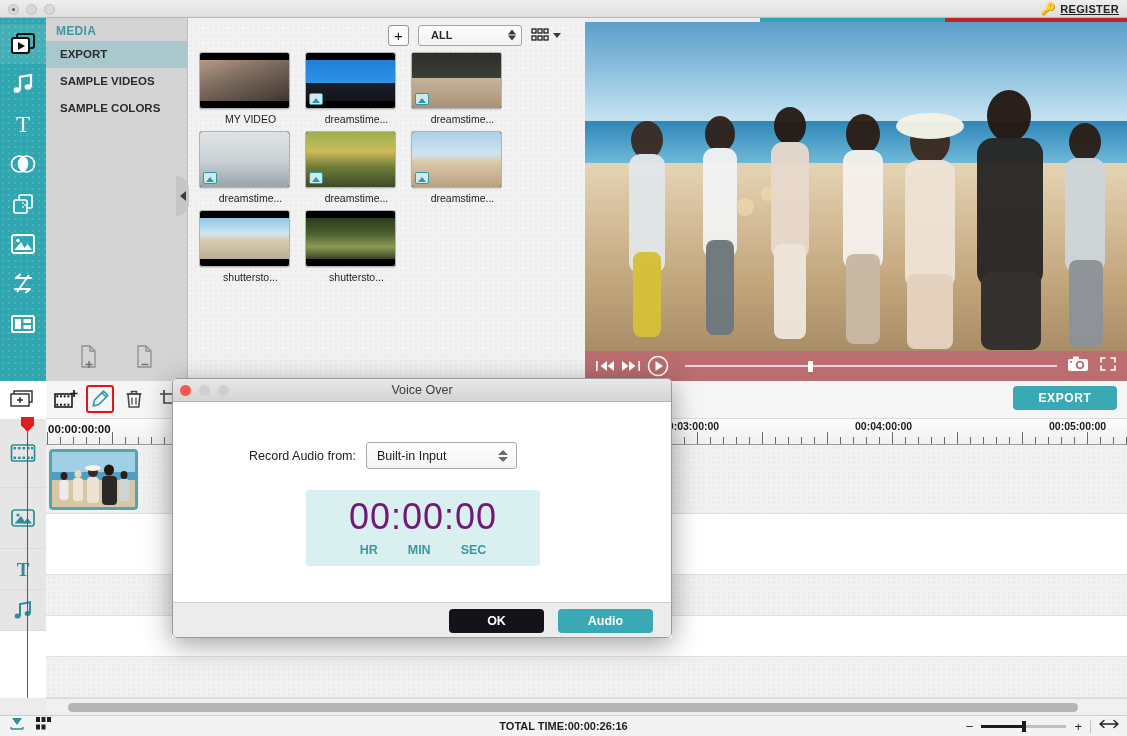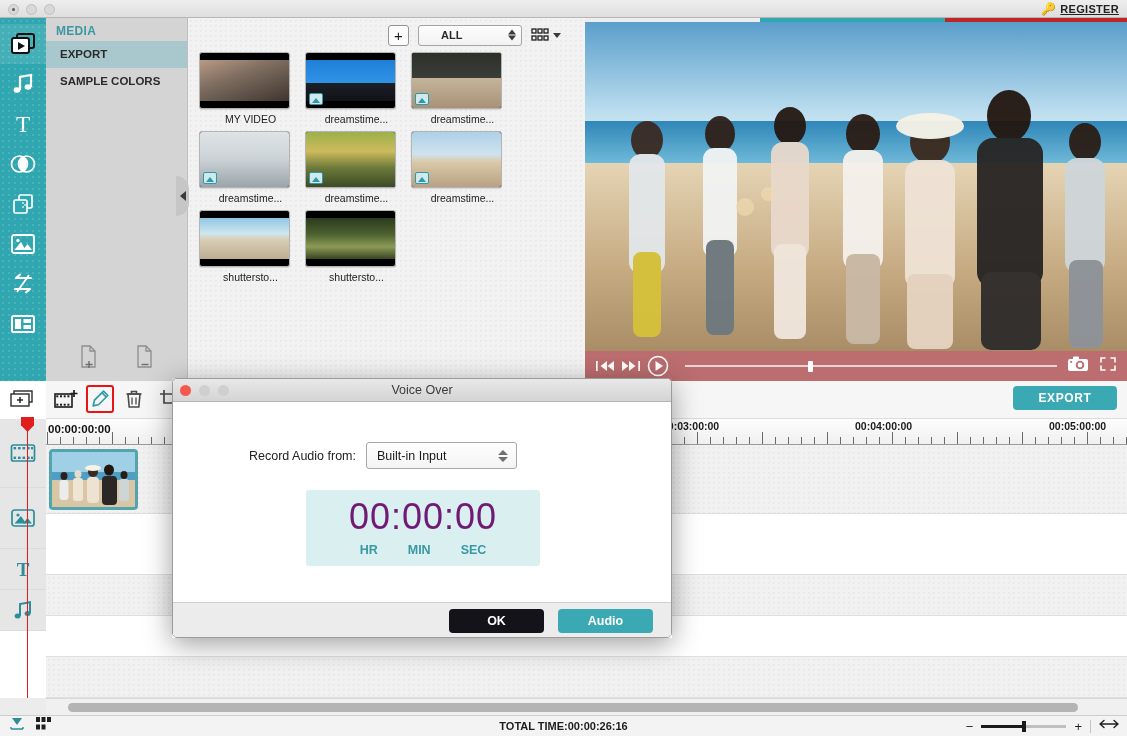--- a/index.html
+++ b/index.html
@@ -88,21 +88,21 @@
     gap:9px; padding-right:24px;
   }
   #btn-import{
     width:21px;height:21px;border:1px solid #949494;border-radius:3px;background:#fbfbfb;
     display:flex;align-items:center;justify-content:center;font-size:15px;color:#1a1a1a;
     line-height:1; cursor:pointer;
   }
   #filter-select{
     width:104px;height:21px;border:1px solid #a5a5a5;border-radius:3px;
     background:linear-gradient(#fdfdfd,#f2f2f2);
-    display:flex;align-items:center;position:relative;padding-left:22px;
+    display:flex;align-items:center;position:relative;padding-left:12px;
     font-size:11px;font-weight:bold;color:#2a2a2a;cursor:pointer;
   }
   #filter-select .stepper{
     position:absolute;right:5px;top:50%;transform:translateY(-50%);
     display:flex;flex-direction:column;gap:1px;
   }
   .arw-up{width:0;height:0;border-left:4px solid transparent;border-right:4px solid transparent;border-bottom:5px solid #3a3a3a;}
   .arw-dn{width:0;height:0;border-left:4px solid transparent;border-right:4px solid transparent;border-top:5px solid #3a3a3a;}
   #view-mode{ display:flex; align-items:center; gap:3px; cursor:pointer; }
   #grid-list{
@@ -375,20 +375,21 @@
       <rect x="5" y="6" width="6" height="10" fill="#fff"></rect>
       <rect x="13.5" y="6" width="7.5" height="4" fill="#fff"></rect>
       <rect x="13.5" y="12" width="7.5" height="4" fill="#fff"></rect>
     </svg>
   </div>
 </div>
 
 <div id="folderpane">
   <div id="media-header">MEDIA</div>
   <div class="folder-item sel">EXPORT</div>
+  <div class="folder-item">SAMPLE VIDEOS</div>
   <div class="folder-item">SAMPLE COLORS</div>
   <div id="folder-actions">
     <span class="fa">
       <svg width="20" height="24" viewBox="0 0 20 24">
         <path d="M3 1h8l5 5v16H3z" fill="none" stroke="#8d8d8d" stroke-width="1.3"></path>
         <path d="M11 1v5h5" fill="none" stroke="#8d8d8d" stroke-width="1.3"></path>
         <path d="M10 16v7M6.5 19.5h7" stroke="#6d6d6d" stroke-width="1.4"></path>
       </svg>
     </span>
     <span class="fa">

